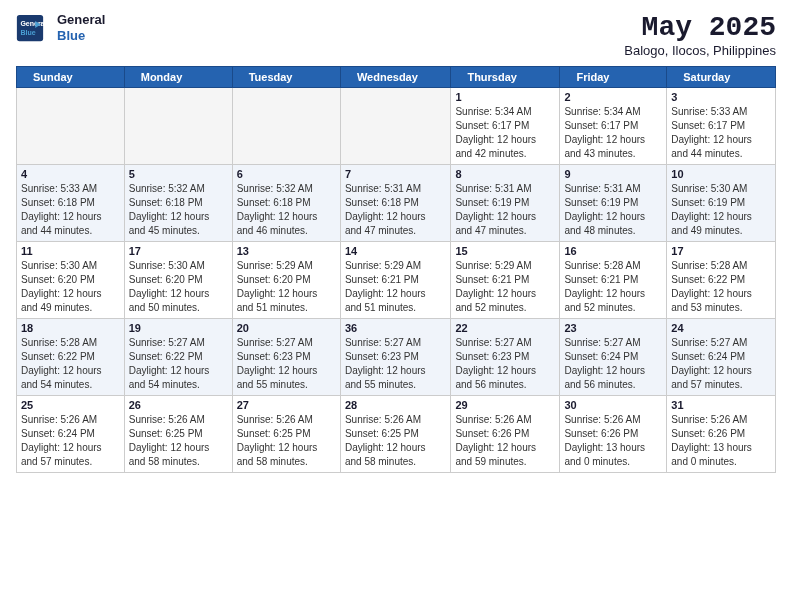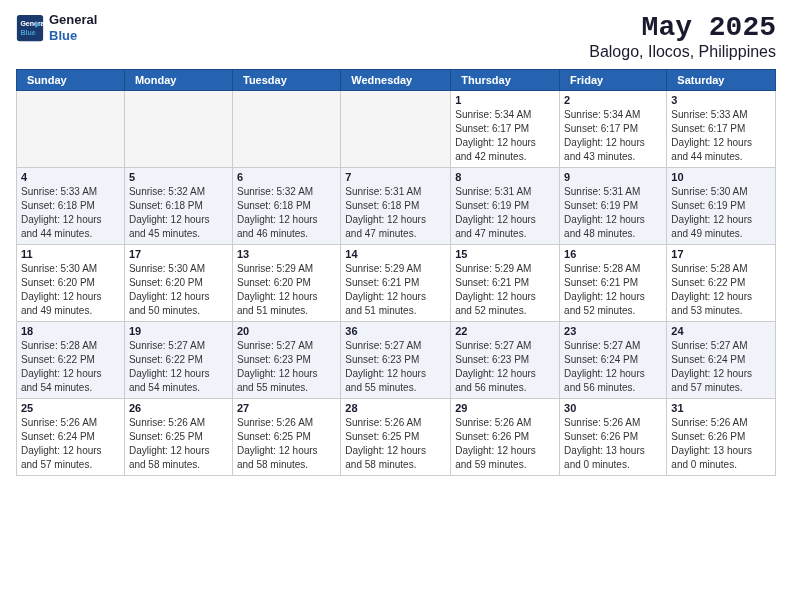--- a/index.html
+++ b/index.html
@@ -17,21 +17,21 @@
     }
     .header {
       display: flex;
       justify-content: space-between;
       align-items: flex-start;
       margin-bottom: 8px;
     }
     .logo {
       display: flex;
       align-items: center;
-      gap: 5px;
+      gap: 13px;
     }
     .logo-text {
       font-size: 13px;
       font-weight: bold;
       color: #1a1a2e;
       line-height: 1.2;
     }
     .logo-text .blue { color: #2563b0; }
     .logo-icon {
       width: 28px;
@@ -40,35 +40,35 @@
     .title-block {
       text-align: right;
     }
     .month-title {
       font-size: 28px;
       font-weight: bold;
       color: #1a1a2e;
       font-family: Liberation Mono, monospace;
     }
     .subtitle {
-      font-size: 16px;
+      font-size: 13px;
       color: #1a1a2e;
     }
     .calendar {
       width: 100%;
       border-collapse: collapse;
       border: 1px solid #ccc;
     }
     .calendar th {
       background-color: #2563b0;
       color: #fff;
       font-size: 11px;
       font-weight: bold;
       text-align: left;
-      padding: 4px 10px;
+      padding: 4px 16px;
       border: 1px solid #1a4a8a;
     }
     .calendar td {
       vertical-align: top;
       border: 1px solid #ccc;
       padding: 3px 4px;
       width: 113px;
       background: #fff;
       font-size: 9px;
       color: #333;

